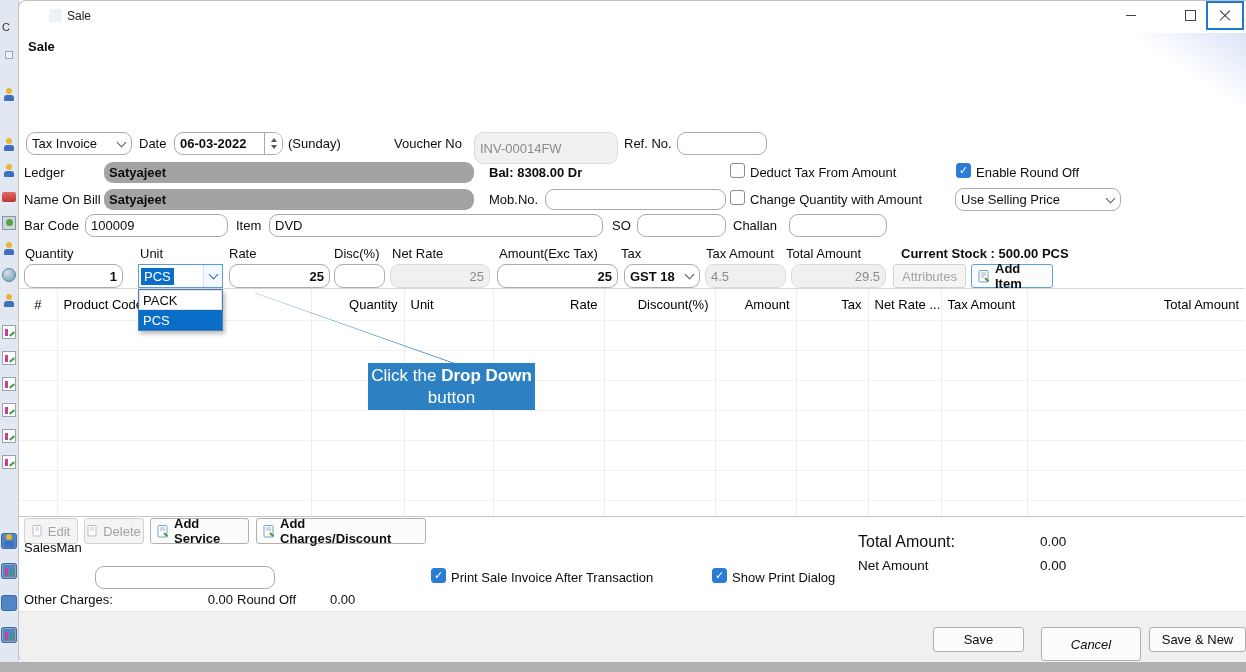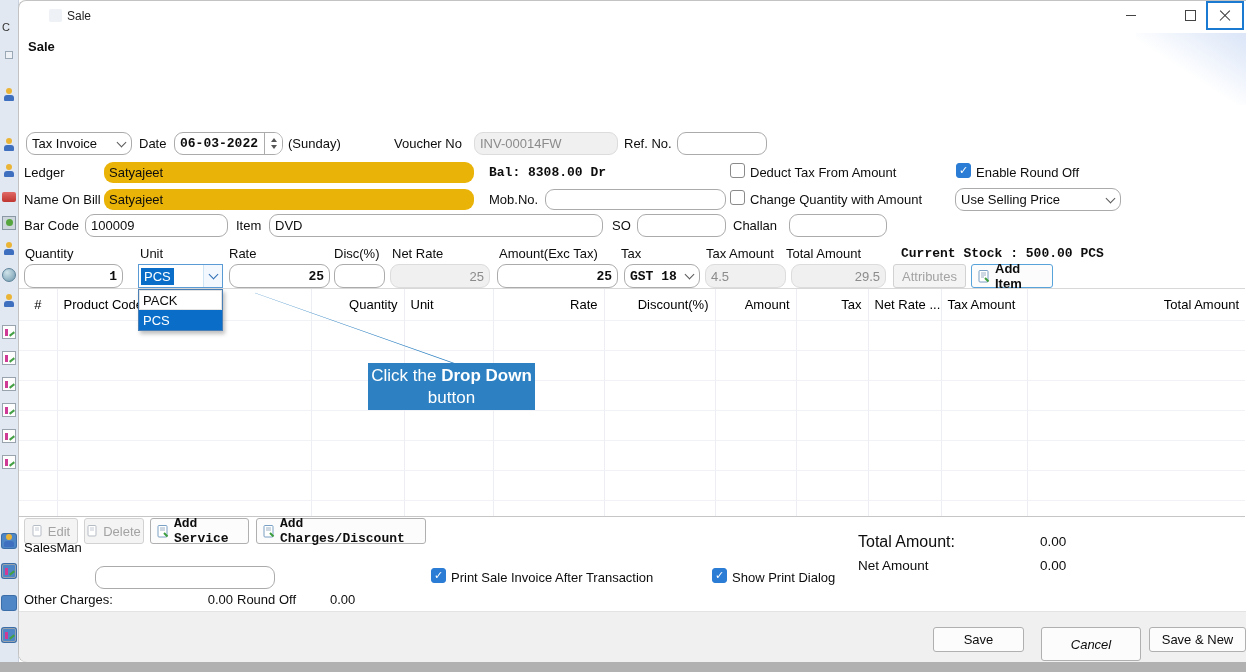--- a/index.html
+++ b/index.html
@@ -34,26 +34,26 @@
   .gl-close{position:relative;width:12px;height:12px;}
   .gl-close::before,.gl-close::after{content:"";position:absolute;left:-1px;top:5px;width:14px;height:1.3px;background:#333;}
   .gl-close::before{transform:rotate(45deg);} .gl-close::after{transform:rotate(-45deg);}
   #corner-grad{position:absolute;right:0;top:33px;width:110px;height:72px;background:linear-gradient(to top right,rgba(255,255,255,0) 45%,#dde7f8 95%);}
   
   #tabbar{position:absolute;left:19px;top:98px;width:1227px;height:25px;background:#f0f0f0;border-top:1px solid #e2e2e2;border-bottom:1px solid #d6d6d6;box-sizing:border-box;display:flex;align-items:stretch;}
   .tab{font-size:12.5px;padding:0 9px;display:flex;align-items:center;color:#1a1a1a;}
   .tab.active{background:#fff;border:1px solid #c5c5c5;border-bottom:none;margin-bottom:-1px;}
   
   .lbl{position:absolute;font-size:13px;line-height:16px;white-space:nowrap;color:#0d0d0d;}
-  .sem{font-weight:600;font-family:Liberation Mono, monospace;}
+  .sem{font-weight:600;}
   .fld{position:absolute;box-sizing:border-box;border:1px solid #ababab;background:#fff;font-size:13px;color:#0d0d0d;
     display:flex;align-items:center;padding:0 5px;border-radius:9px;white-space:nowrap;overflow:hidden;}
   .fld.ro{background:#f0f0f0;border-color:#dcdcdc;color:#8b8b8b;}
   .fld.right{justify-content:flex-end;}
-  .fld.yellow{background:#eab308;border:none;font-weight:400;}
+  .fld.yellow{background:#a3a3a3;border:none;font-weight:700;}
   .chev{position:absolute;right:6px;top:50%;width:6px;height:6px;margin-top:-5px;border-left:1.4px solid #5a5a5a;border-bottom:1.4px solid #5a5a5a;transform:rotate(-45deg);}
   .spin{position:absolute;right:0;top:0;bottom:0;width:17px;border-left:1px solid #ababab;display:flex;flex-direction:column;align-items:center;justify-content:center;gap:3px;background:#fff;}
   .tri-up{width:0;height:0;border-left:3.5px solid transparent;border-right:3.5px solid transparent;border-bottom:4px solid #555;}
   .tri-dn{width:0;height:0;border-left:3.5px solid transparent;border-right:3.5px solid transparent;border-top:4px solid #555;}
   .cb{position:absolute;width:15px;height:15px;box-sizing:border-box;border:1px solid #8a8a8a;border-radius:3px;background:#fff;}
   .cb.on{background:#2b7cd4;border-color:#2b7cd4;}
   .cb.on::after{content:"\2713";position:absolute;left:2px;top:0px;font-size:11px;color:#fff;}
   .btn{position:absolute;box-sizing:border-box;border:1px solid #b0b0b0;background:#fcfcfc;border-radius:3px;
     font-size:13px;display:flex;align-items:center;justify-content:center;gap:5px;color:#0d0d0d;padding:0 6px;}
   .btn.disabled{color:#a3a3a3;background:#f4f4f4;border-color:#d2d2d2;}
@@ -139,21 +139,21 @@
   <div class="lbl" style="left:139px;top:136px;">Date</div>
   <div class="fld sem" style="left:174px;top:132px;width:109px;height:23px;padding-right:20px;">
     <span>06-03-2022</span>
     <span class="spin">
         <span class="tri-up"></span>
         <span class="tri-dn"></span>
       </span>
   </div>
   <div class="lbl" style="left:288px;top:136px;">(Sunday)</div>
   <div class="lbl" style="left:394px;top:136px;">Voucher No</div>
-  <div class="fld ro" style="left:474px;top:132px;width:144px;height:23px;">INV-00014FW</div>
+  <div class="fld ro" style="left:474px;top:132px;width:144px;height:32px;">INV-00014FW</div>
   <div class="lbl" style="left:624px;top:136px;">Ref. No.</div>
   <div class="fld" style="left:677px;top:132px;width:90px;height:23px;"></div>
 
   <div class="lbl" style="left:24px;top:165px;">Ledger</div>
   <div class="fld yellow" style="left:104px;top:162px;width:370px;height:21px;">Satyajeet</div>
   <div class="lbl sem" style="left:489px;top:165px;">Bal: 8308.00 Dr</div>
   <div class="cb" style="left:730px;top:163px;"></div>
   <div class="lbl" style="left:750px;top:165px;">Deduct Tax From Amount</div>
   <div class="cb on" style="left:956px;top:163px;"></div>
   <div class="lbl" style="left:976px;top:165px;">Enable Round Off</div>

